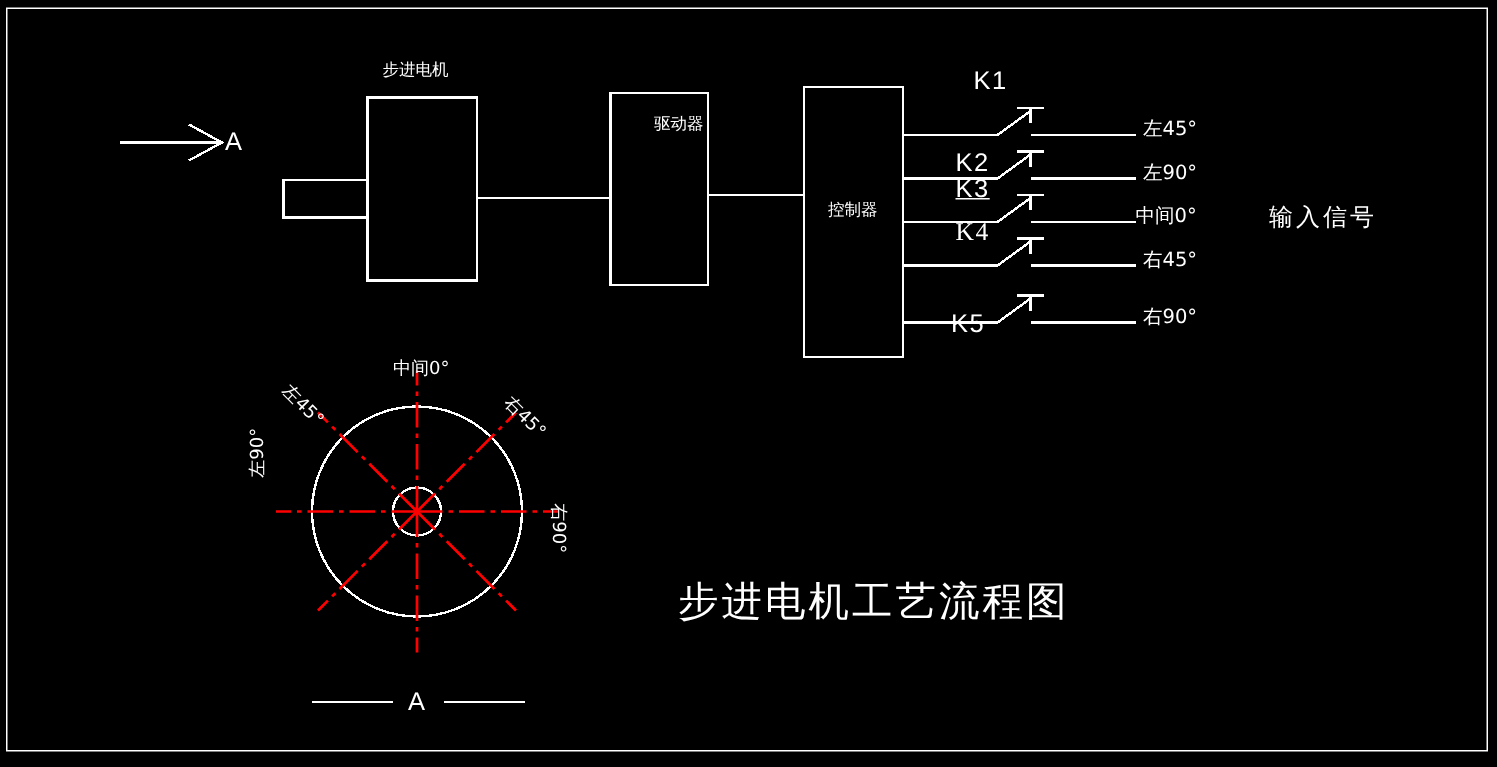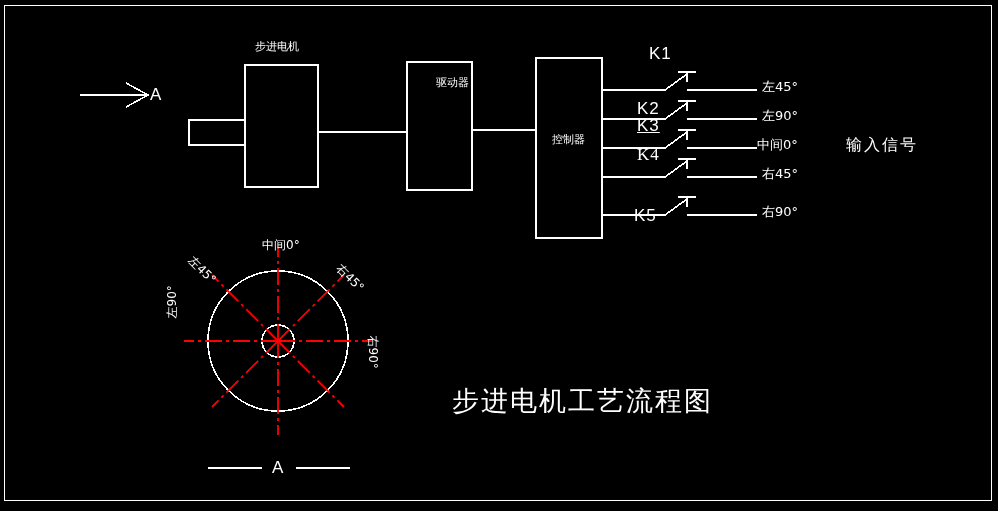--- a/index.html
+++ b/index.html
@@ -7,21 +7,21 @@
        font-family:"DejaVu Sans","Liberation Sans",sans-serif;}
   #stage{position:relative;width:998px;height:511px;background:#000;}
   #frame{position:absolute;left:4px;top:5px;width:988px;height:496px;
          border:1px solid #ffffff;box-sizing:border-box;}
   svg.layer{position:absolute;left:0;top:0;width:998px;height:511px;}
   .lbl{position:absolute;color:#fff;white-space:nowrap;line-height:1;}
   .cn{font-family:"DejaVu Sans","Liberation Sans",sans-serif;}
   .k-lbl{font-size:17px;letter-spacing:1px;font-family:"Liberation Sans",sans-serif;}
   .ang{font-size:13px;}
   .blk{font-size:11px;}
-  .title{font-size:27px;letter-spacing:2px;font-family:Liberation Serif, serif;}
+  .title{font-size:27px;letter-spacing:2px;}
   .sig{font-size:16px;letter-spacing:2px;}
   .aletter{font-size:17px;font-family:"Liberation Sans",sans-serif;}
   .dial-lbl{position:absolute;color:#fff;font-size:12px;white-space:nowrap;
             transform-origin:left center;}
 </style>
 </head>
 <body>
 
 <div id="stage">
 

